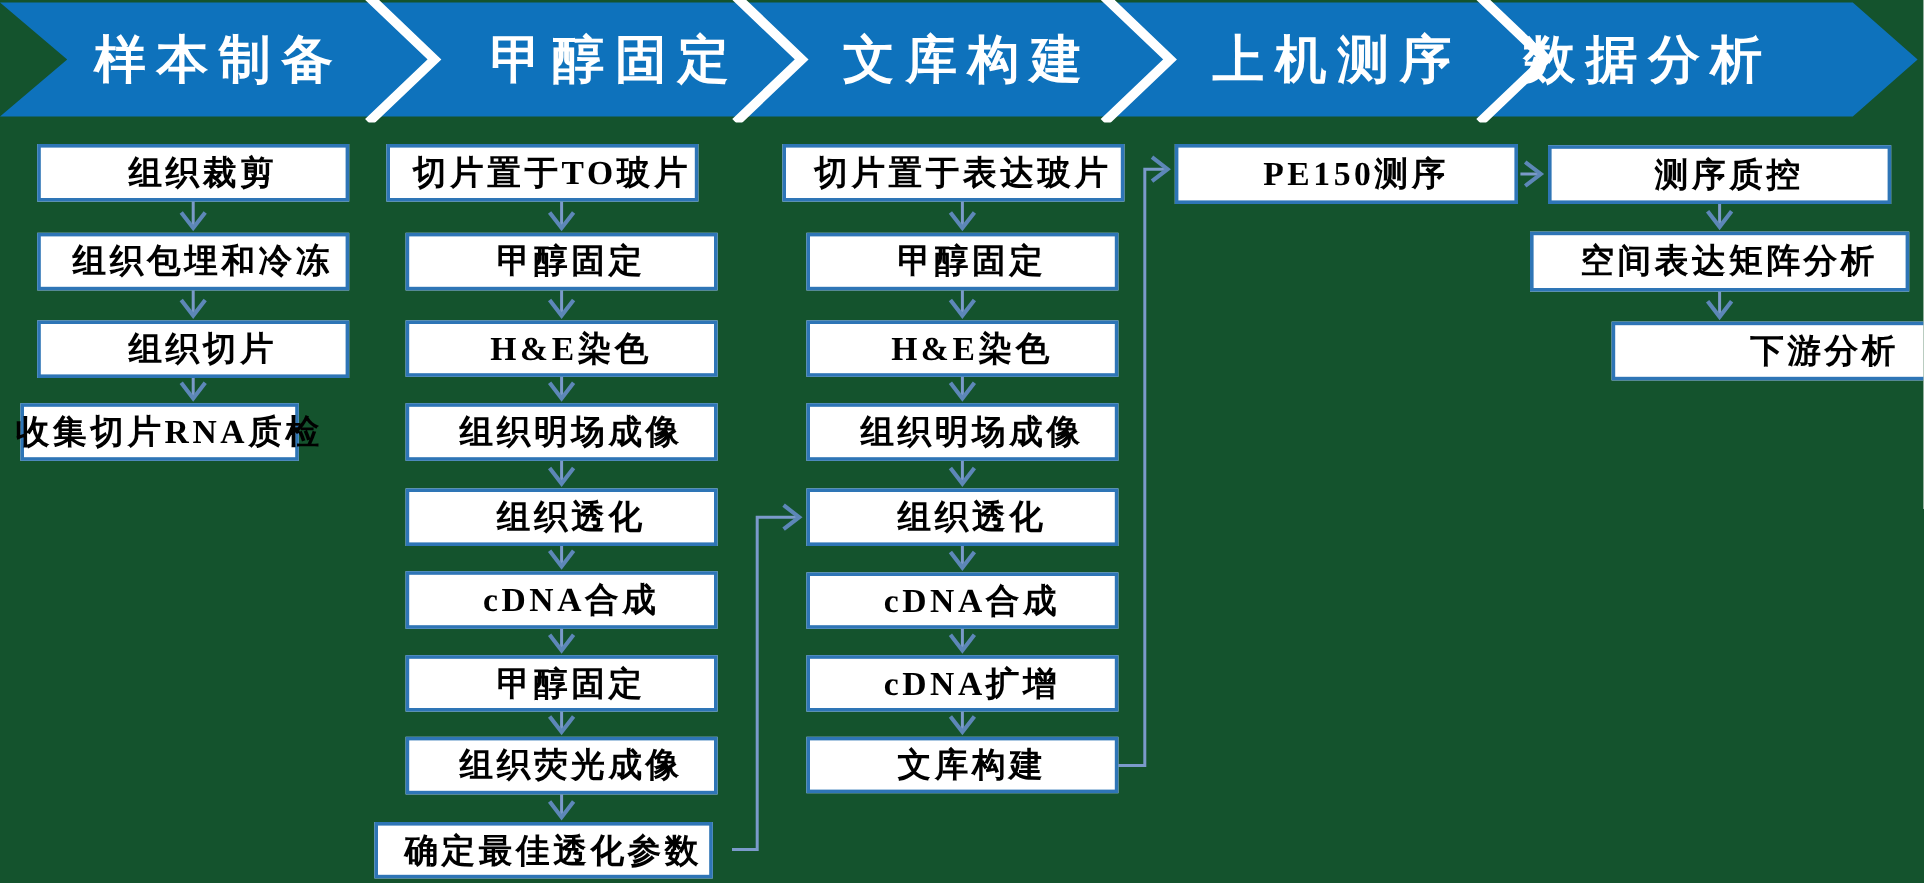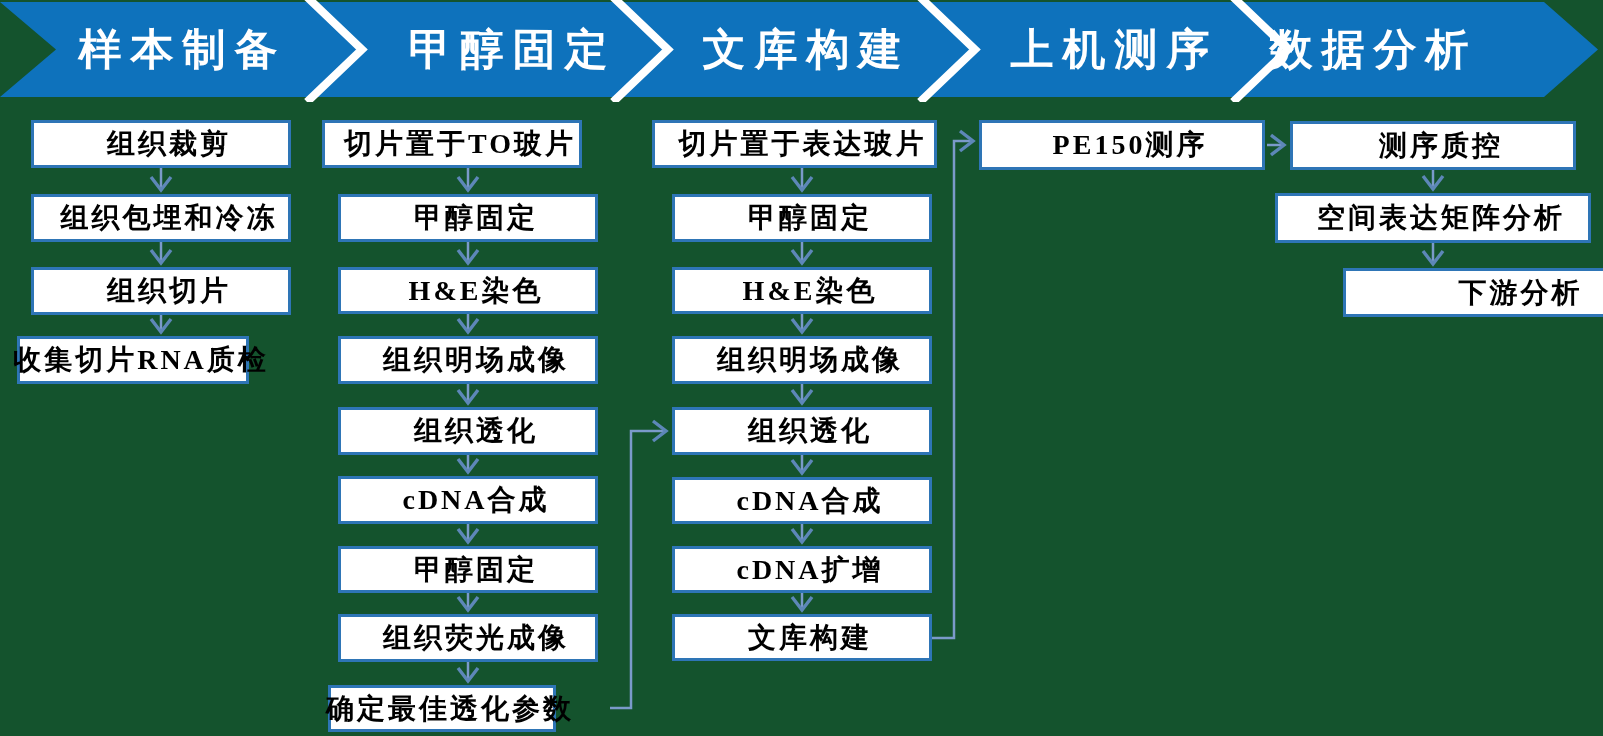--- a/index.html
+++ b/index.html
@@ -88,21 +88,21 @@
   <div class="box" style="left:17px;top:336px;width:232px;height:48px">收集切片RNA质检</div>
 
   <div class="box" style="left:322px;top:120px;width:260px;height:48px">切片置于TO玻片</div>
   <div class="box" style="left:338px;top:194px;width:260px;height:48px">甲醇固定</div>
   <div class="box" style="left:338px;top:267px;width:260px;height:47px">H&amp;E染色</div>
   <div class="box" style="left:338px;top:336px;width:260px;height:48px">组织明场成像</div>
   <div class="box" style="left:338px;top:407px;width:260px;height:48px">组织透化</div>
   <div class="box" style="left:338px;top:476px;width:260px;height:48px">cDNA合成</div>
   <div class="box" style="left:338px;top:546px;width:260px;height:47px">甲醇固定</div>
   <div class="box" style="left:338px;top:614px;width:260px;height:48px">组织荧光成像</div>
-  <div class="box" style="left:328px;top:685px;width:228px;height:47px">确定最佳透化参数</div>
+  <div class="box" style="left:312px;top:685px;width:282px;height:47px">确定最佳透化参数</div>
 
   <div class="box" style="left:652px;top:120px;width:285px;height:48px">切片置于表达玻片</div>
   <div class="box" style="left:672px;top:194px;width:260px;height:48px">甲醇固定</div>
   <div class="box" style="left:672px;top:267px;width:260px;height:47px">H&amp;E染色</div>
   <div class="box" style="left:672px;top:336px;width:260px;height:48px">组织明场成像</div>
   <div class="box" style="left:672px;top:407px;width:260px;height:48px">组织透化</div>
   <div class="box" style="left:672px;top:477px;width:260px;height:47px">cDNA合成</div>
   <div class="box" style="left:672px;top:546px;width:260px;height:47px">cDNA扩增</div>
   <div class="box" style="left:672px;top:614px;width:260px;height:47px">文库构建</div>
 

